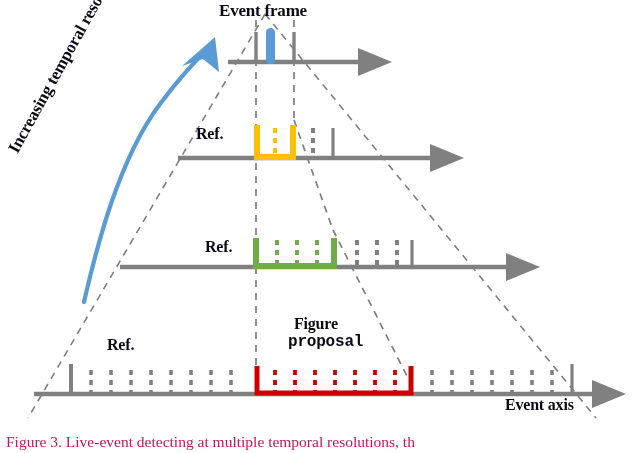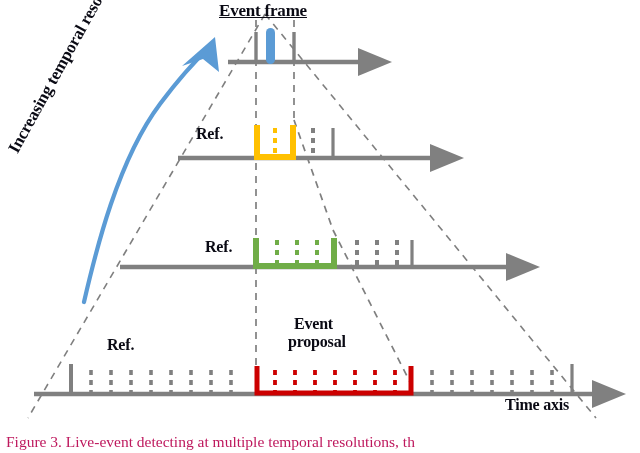--- a/index.html
+++ b/index.html
@@ -31,34 +31,33 @@
     font-family: "Liberation Serif", serif;
     font-weight: bold;
     color: #0a0a14;
     white-space: nowrap;
     letter-spacing: -0.2px;
   }
   #label-event-frame {
     left: 219px;
     top: 1px;
     font-size: 17px;
-    text-decoration: underline;
   }
   #label-increasing {
     left: 14px;
     top: 140px;
     font-size: 17px;
     transform-origin: left center;
     transform: rotate(-61deg) translate(-2px, 0);
   }
   #label-ref-2 { left: 196px; top: 125px; font-size: 16px; }
   #label-ref-3 { left: 205px; top: 238px; font-size: 16px; }
   #label-ref-4 { left: 107px; top: 336px; font-size: 16px; }
   #label-region-1 { left: 294px; top: 315px; font-size: 16px; }
-  #label-region-2 { left: 288px; top: 333px; font-size: 16px; }
+  #label-region-2 { left: 288px; top: 333px; font-size: 16px; font-family: Liberation Mono, monospace; }
   #label-time-axis { left: 505px; top: 396px; font-size: 16px; }
   #figure-caption {
     position: absolute;
     left: 6px;
     top: 433px;
     width: 630px;
     font-size: 15.5px;
     font-family: "Liberation Serif", serif;
     color: #be185d;
     white-space: nowrap;
@@ -169,21 +168,21 @@
   <div class="fig-label" id="label-event-frame">Event frame</div>
 
   <div class="fig-label" id="label-increasing">Increasing temporal resolution</div>
 
   <div class="fig-label" id="label-ref-2">Ref.</div>
 
   <div class="fig-label" id="label-ref-3">Ref.</div>
 
   <div class="fig-label" id="label-ref-4">Ref.</div>
 
-  <div class="fig-label" id="label-region-1">Event</div>
+  <div class="fig-label" id="label-region-1">Figure</div>
 
   <div class="fig-label" id="label-region-2">proposal</div>
 
-  <div class="fig-label" id="label-time-axis">Time axis</div>
+  <div class="fig-label" id="label-time-axis">Event axis</div>
 
   <div id="figure-caption">Figure 3. Live-event detecting at multiple temporal resolutions, th</div>
 
 </div>
 
 </body></html>

